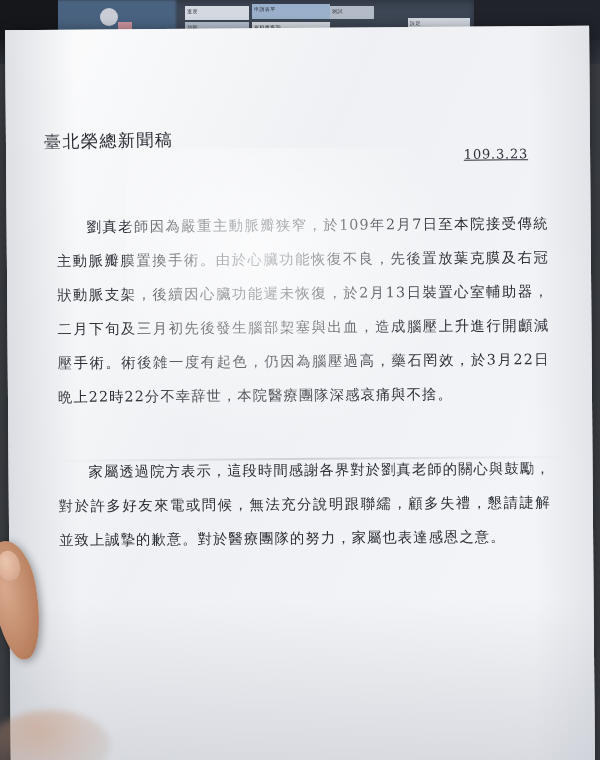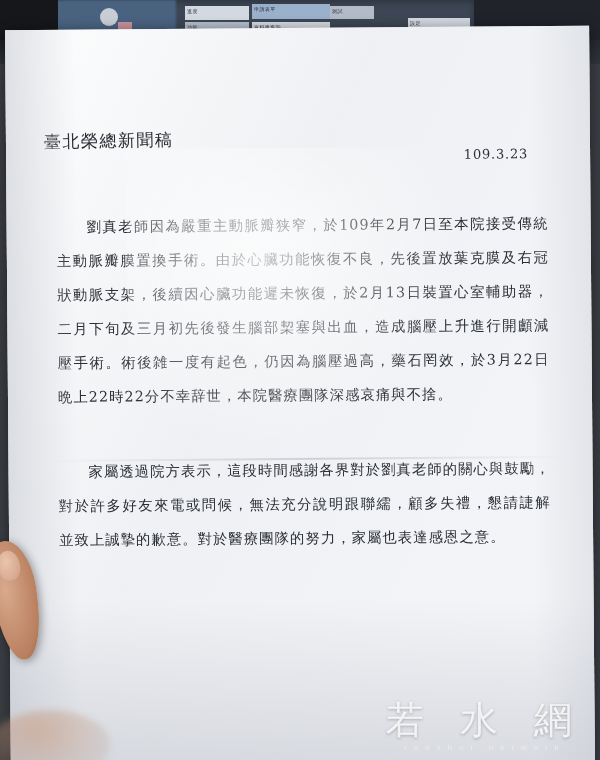--- a/index.html
+++ b/index.html
@@ -140,20 +140,21 @@
     font-family: "DejaVu Serif", serif;
     transform: rotate(-0.6deg);
   }
   #doc-date {
     position: absolute;
     right: 62px; top: 120px;
     font-size: 13px;
     letter-spacing: .8px;
     color: #2d313a;
     font-family: "DejaVu Serif", serif;
+    text-decoration: underline;
   }
   .doc-para {
     position: absolute;
     left: 50px;
     width: 492px;
     font-size: 14.3px;
     line-height: 34px;
     letter-spacing: 1.1px;
     text-align: justify;
     text-indent: 30px;
@@ -249,18 +250,14 @@
     <div id="paper-shade-b"></div>
     <div id="paper-glare"></div>
     <div id="paper-fold"></div>
   </div>
 
   <div id="hand-bottom"></div>
   <div id="thumb">
     <div id="thumb-nail"></div>
   </div>
 
-  <div id="watermark">
-    <div id="wm-main">若 水 網</div>
-    <div id="wm-sub">ruoshui.network</div>
-  </div>
 
 </div>
 
 </body></html>

